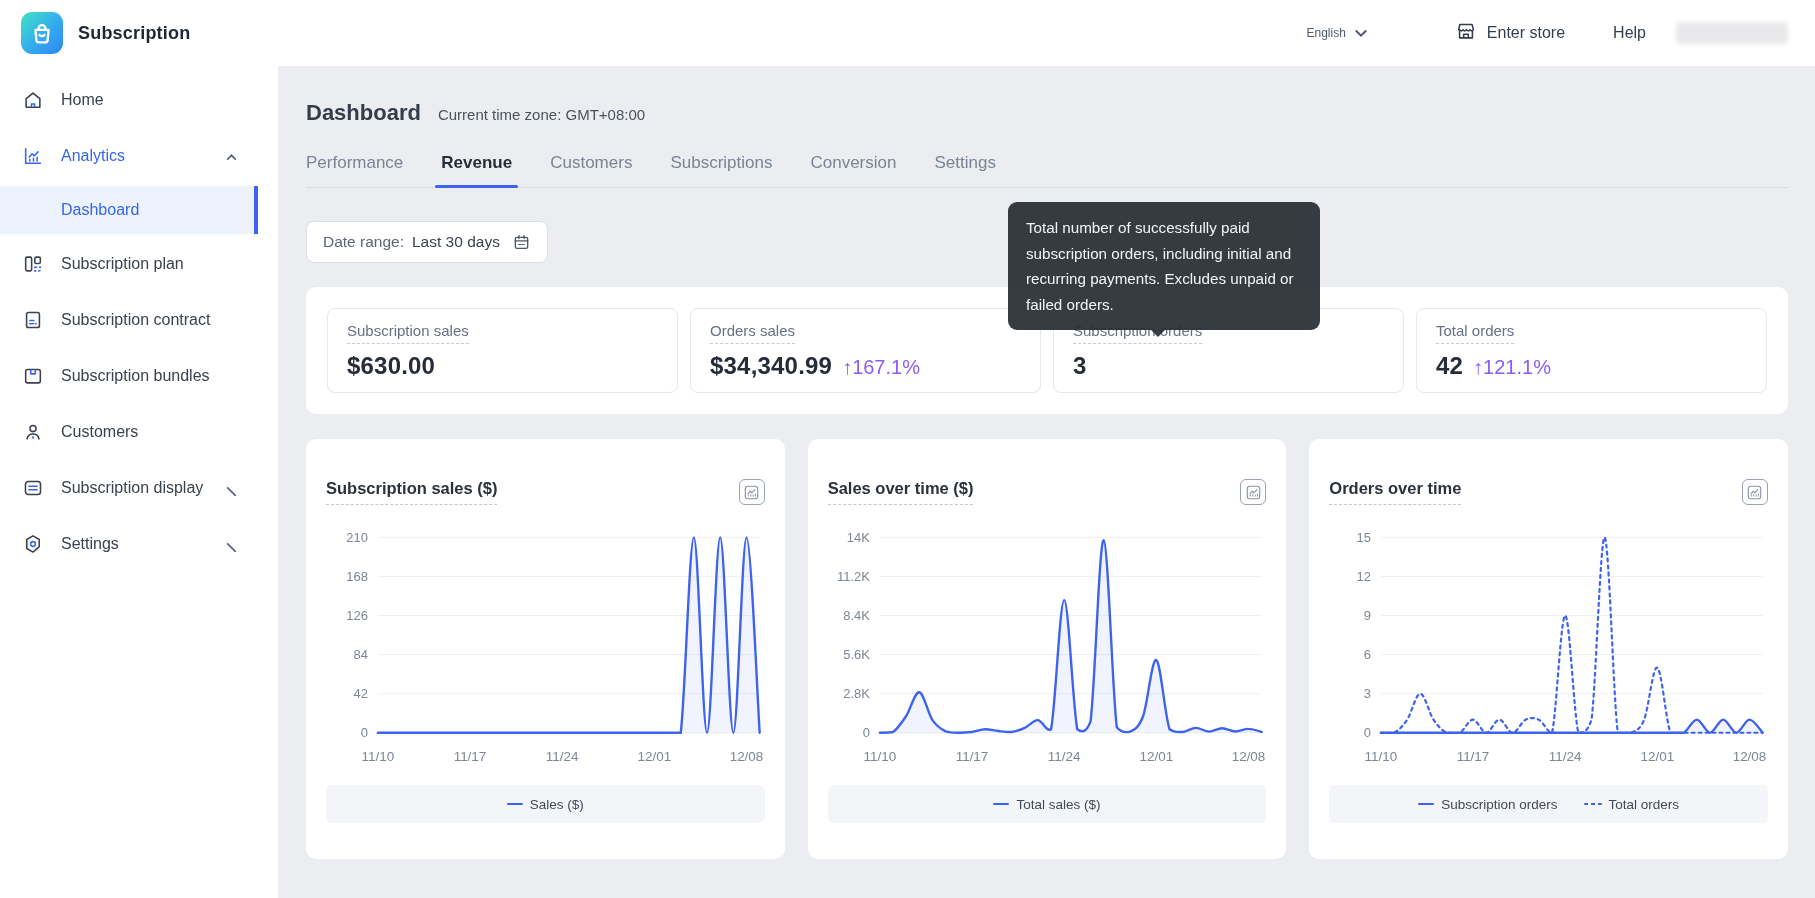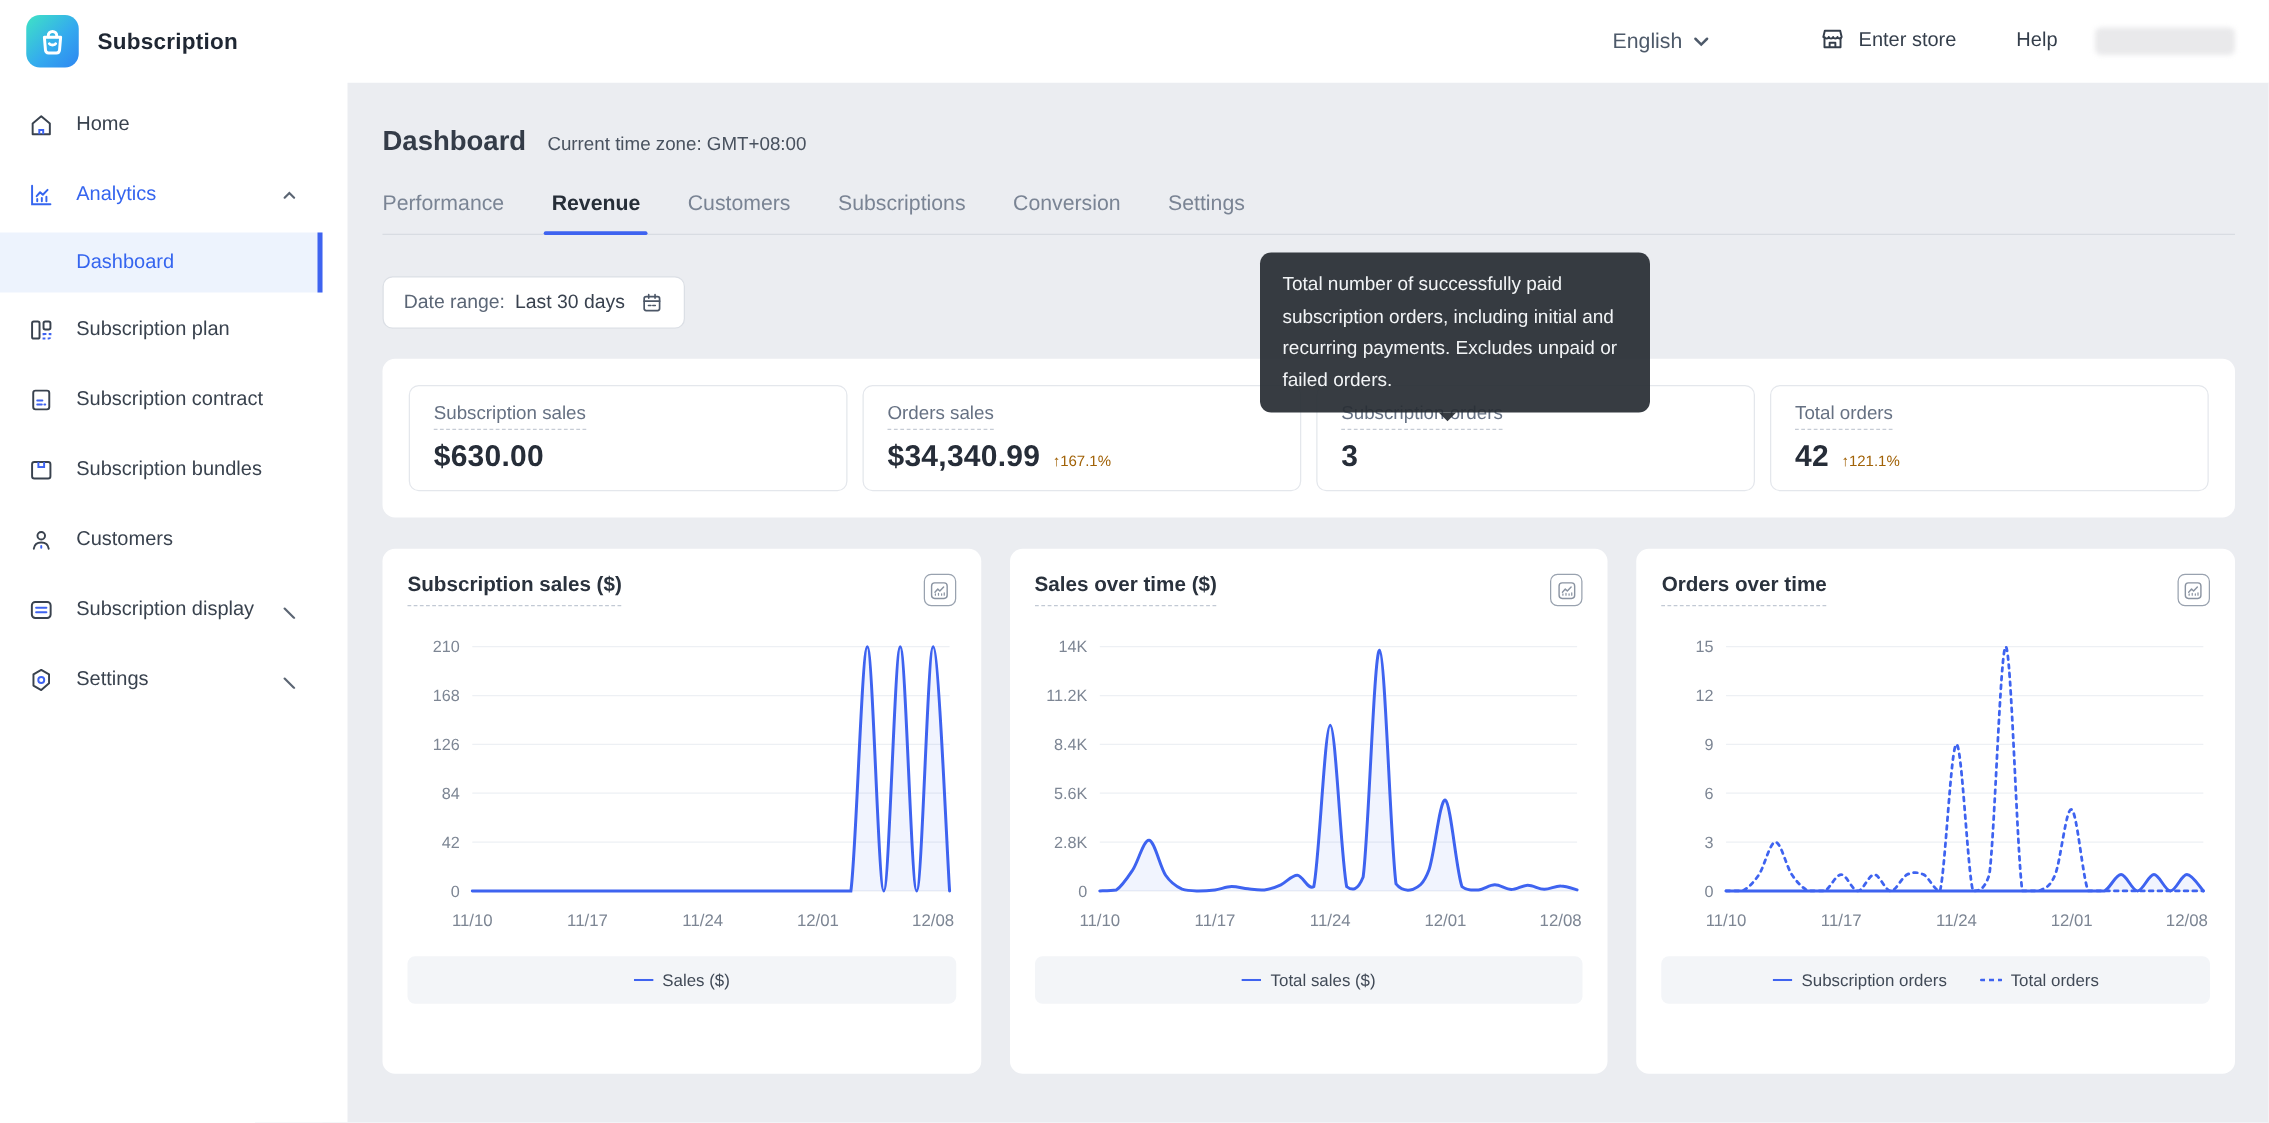--- a/index.html
+++ b/index.html
@@ -11,21 +11,21 @@
   
   .header { position:absolute; top:0; left:0; right:0; height:66px; background:#fff;
     display:flex; align-items:center; padding:0 27px 0 21px; z-index:5; }
   .logo { width:42px; height:42px; border-radius:11px;
     background:linear-gradient(135deg,#3FE3C5 0%,#34ABEE 55%,#2E86F1 100%);
     display:flex; align-items:center; justify-content:center; flex:0 0 auto; }
   .logo svg { width:30px; height:30px; }
   .app-title { margin-left:15px; font-size:18px; font-weight:700; color:#1F2733; letter-spacing:.2px; }
   .header-spacer { flex:1; }
   .header-right { display:flex; align-items:center; }
-  .lang { display:flex; align-items:center; gap:7px; font-size:17px; color:#4E5A6A; cursor:pointer; }
+  .lang { display:flex; align-items:center; gap:7px; font-size:12px; color:#4E5A6A; cursor:pointer; }
   .lang svg, .hr-icon svg { width:16px; height:16px; }
   .enter-store { display:flex; align-items:center; gap:10px; font-size:16px; color:#343E4B; margin-left:86px; cursor:pointer; }
   .enter-store .hr-icon svg { width:22px; height:22px; }
   .help { font-size:16px; color:#343E4B; margin-left:48px; cursor:pointer; }
   .redacted { width:112px; height:22px; border-radius:5px; background:#E9E9EB; margin-left:30px; filter:blur(2px); }
   
   .sidebar { position:absolute; top:66px; left:0; bottom:0; width:258px; background:#fff; padding-top:4px; }
   .side-item { height:52px; margin:4px 0; display:flex; align-items:center; gap:17px;
     padding:0 20px 0 22px; font-size:16px; font-weight:500; color:#39424E; cursor:pointer; }
   .side-item .s-icon { width:22px; height:22px; flex:0 0 auto; color:#39424E; }
@@ -53,25 +53,25 @@
   .dr-value { color:#39424F; margin-left:8px; }
   .dr-cal { width:19px; height:19px; margin-left:12px; color:#4C5767; }
   .dr-cal svg { width:19px; height:19px; }
   
   .stats-panel { margin-top:24px; background:#fff; border-radius:10px; padding:21px;
     display:grid; grid-template-columns:repeat(4,1fr); gap:12px; }
   .stat-card { border:1px solid #E4E7EC; border-radius:8px; padding:13px 19px 12px; }
   .stat-label { display:inline-block; font-size:15px; color:#667183; border-bottom:1px dashed #C6CCD5; padding-bottom:4px; cursor:help; }
   .stat-value-row { margin-top:8px; display:flex; align-items:baseline; gap:10px; }
   .stat-value { font-size:24px; font-weight:700; color:#262D38; letter-spacing:.2px; }
-  .stat-delta { font-size:12px; color:#a16207; font-weight:500; }
+  .stat-delta { font-size:20px; color:#8b5cf6; font-weight:500; }
   
   .charts-row { margin-top:25px; display:grid; grid-template-columns:repeat(3,1fr); gap:23px; }
   .chart-card { background:#fff; border-radius:10px; padding:20px 20px 18px; height:420px; }
-  .chart-head { display:flex; justify-content:space-between; align-items:flex-start; }
+  .chart-head { display:flex; justify-content:space-between; align-items:flex-start;margin-top:20px; }
   .chart-title { font-size:16.5px; font-weight:700; color:#2A323D; border-bottom:1px dashed #C2C9D4; padding-bottom:6px; cursor:help; }
   .chart-type-btn { width:26px; height:26px; border:1px solid #99A2AF; border-radius:6px; color:#8A93A1;
     display:flex; align-items:center; justify-content:center; background:#fff; cursor:pointer; }
   .chart-type-btn svg { width:17px; height:17px; }
   .chart-svg { width:100%; height:260px; margin-top:12px; display:block; }
   .legend { margin-top:8px; height:38px; background:#F3F5F8; border-radius:6px;
     display:flex; align-items:center; justify-content:center; gap:26px; font-size:13.5px; color:#414A57; }
   .legend-item { display:flex; align-items:center; gap:7px; cursor:pointer; }
   .lg-solid { width:16px; height:0; border-top:2.6px solid #3E63F0; border-radius:2px; }
   .lg-dashed { width:18px; height:2.6px; border-radius:2px;

